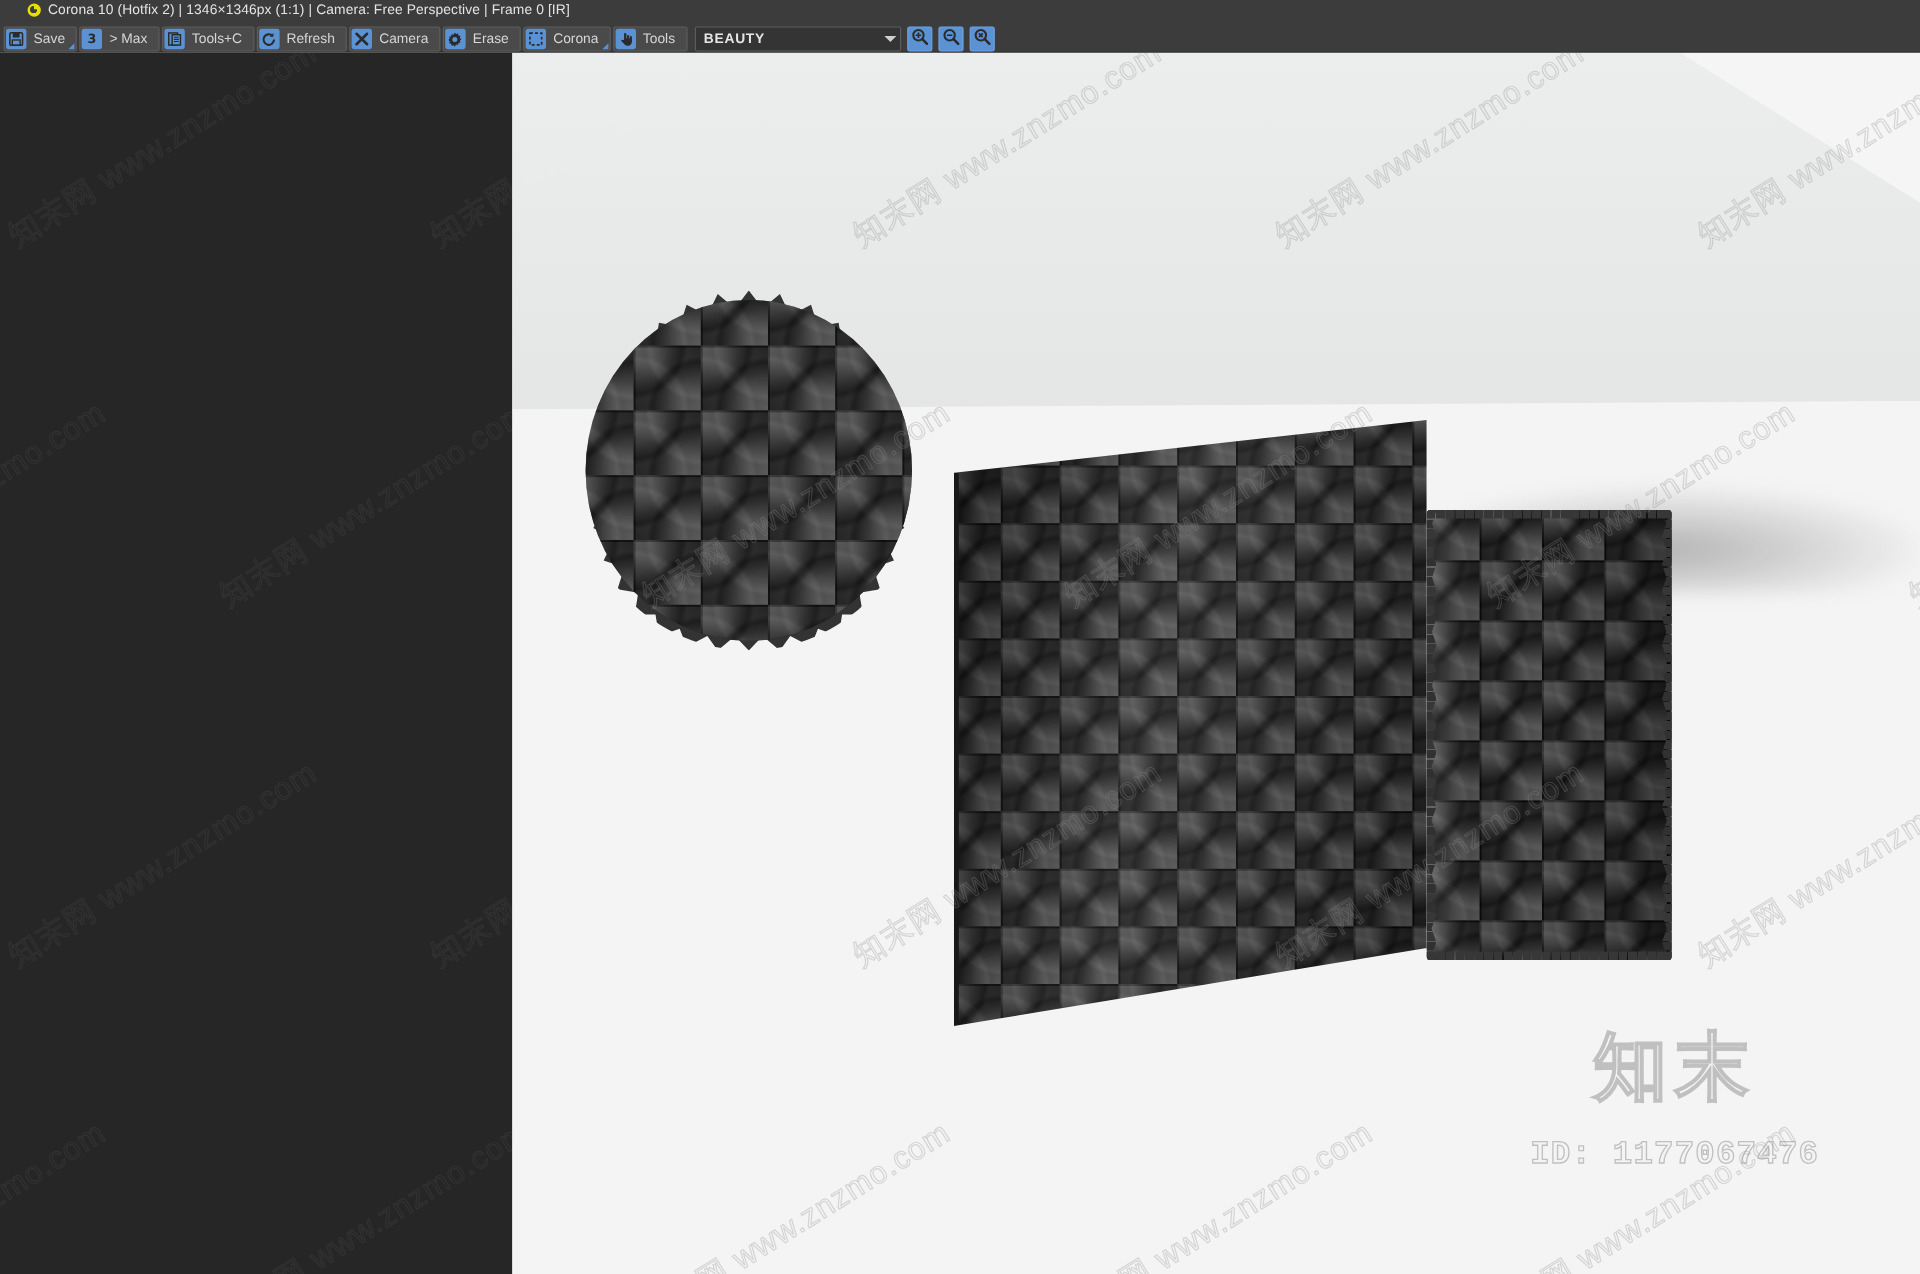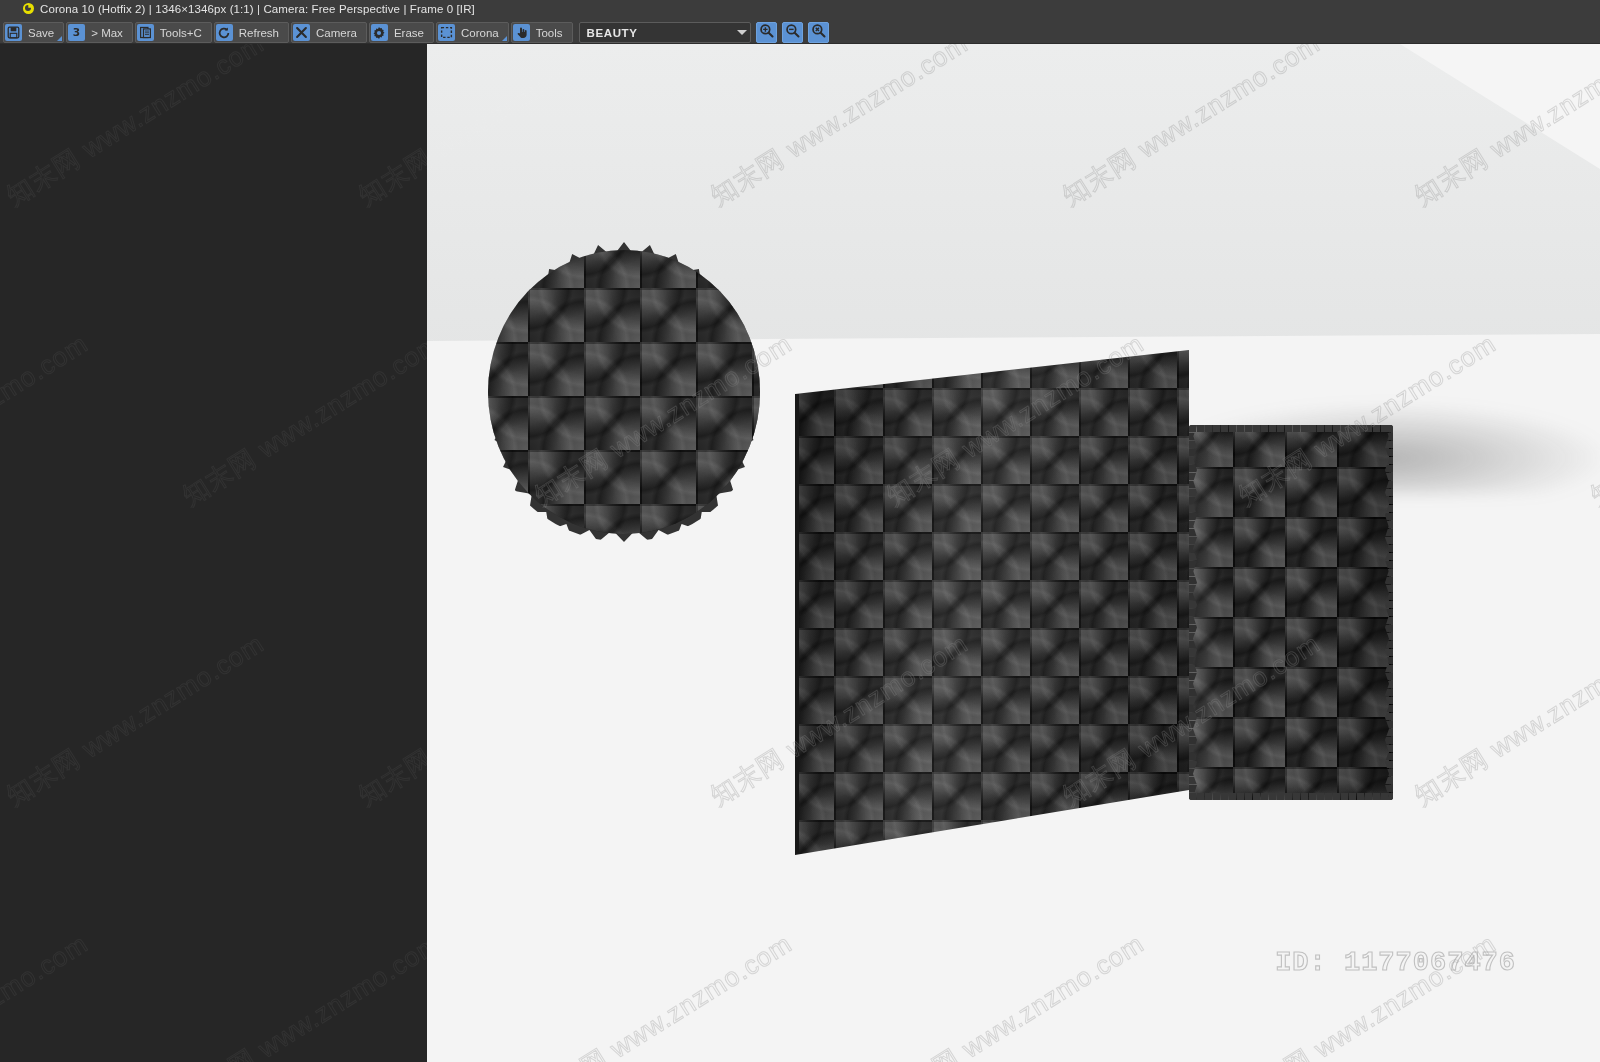--- a/index.html
+++ b/index.html
@@ -452,16 +452,17 @@
       <div class="wm" style="left: 1408px; top: 740px;">知末网 www.znzmo.com</div>
       <div class="wm on-dark" style="left: -176px; top: 1040px;">知末网 www.znzmo.com</div>
       <div class="wm on-dark" style="left: 176px; top: 1040px;">知末网 www.znzmo.com</div>
       <div class="wm" style="left: 528px; top: 1040px;">知末网 www.znzmo.com</div>
       <div class="wm" style="left: 880px; top: 1040px;">知末网 www.znzmo.com</div>
       <div class="wm" style="left: 1232px; top: 1040px;">知末网 www.znzmo.com</div>
       <div class="wm" style="left: 1584px; top: 1040px;">知末网 www.znzmo.com</div>
     </div>
 
   <div id="logo-wm">
+    <div id="logo-cn">知末</div>
     <div id="logo-id">ID: 1177067476</div>
   </div>
 
 </div>
 
 </body></html>

